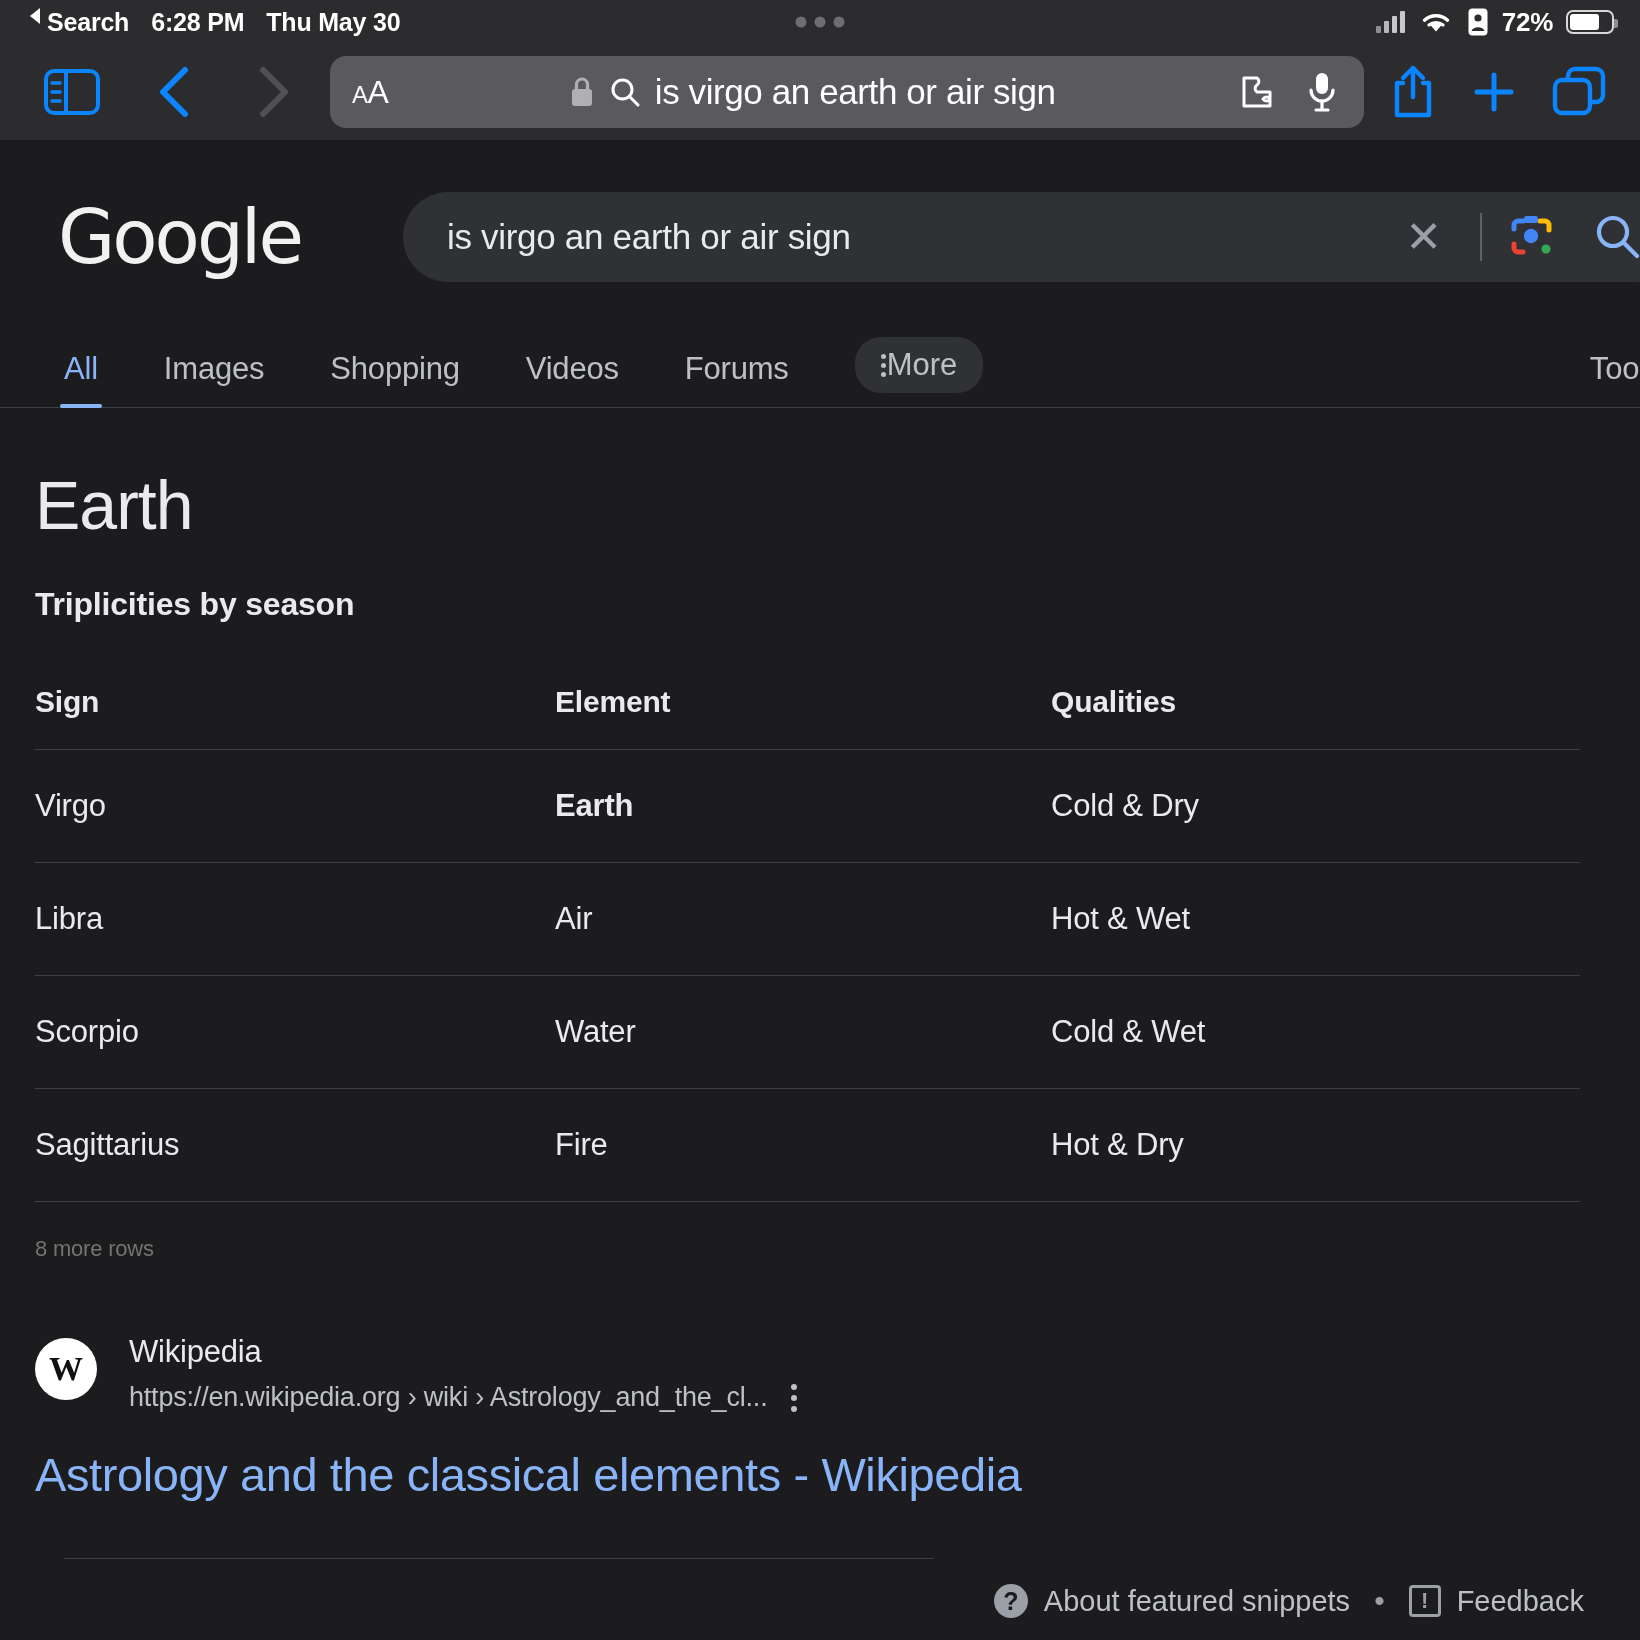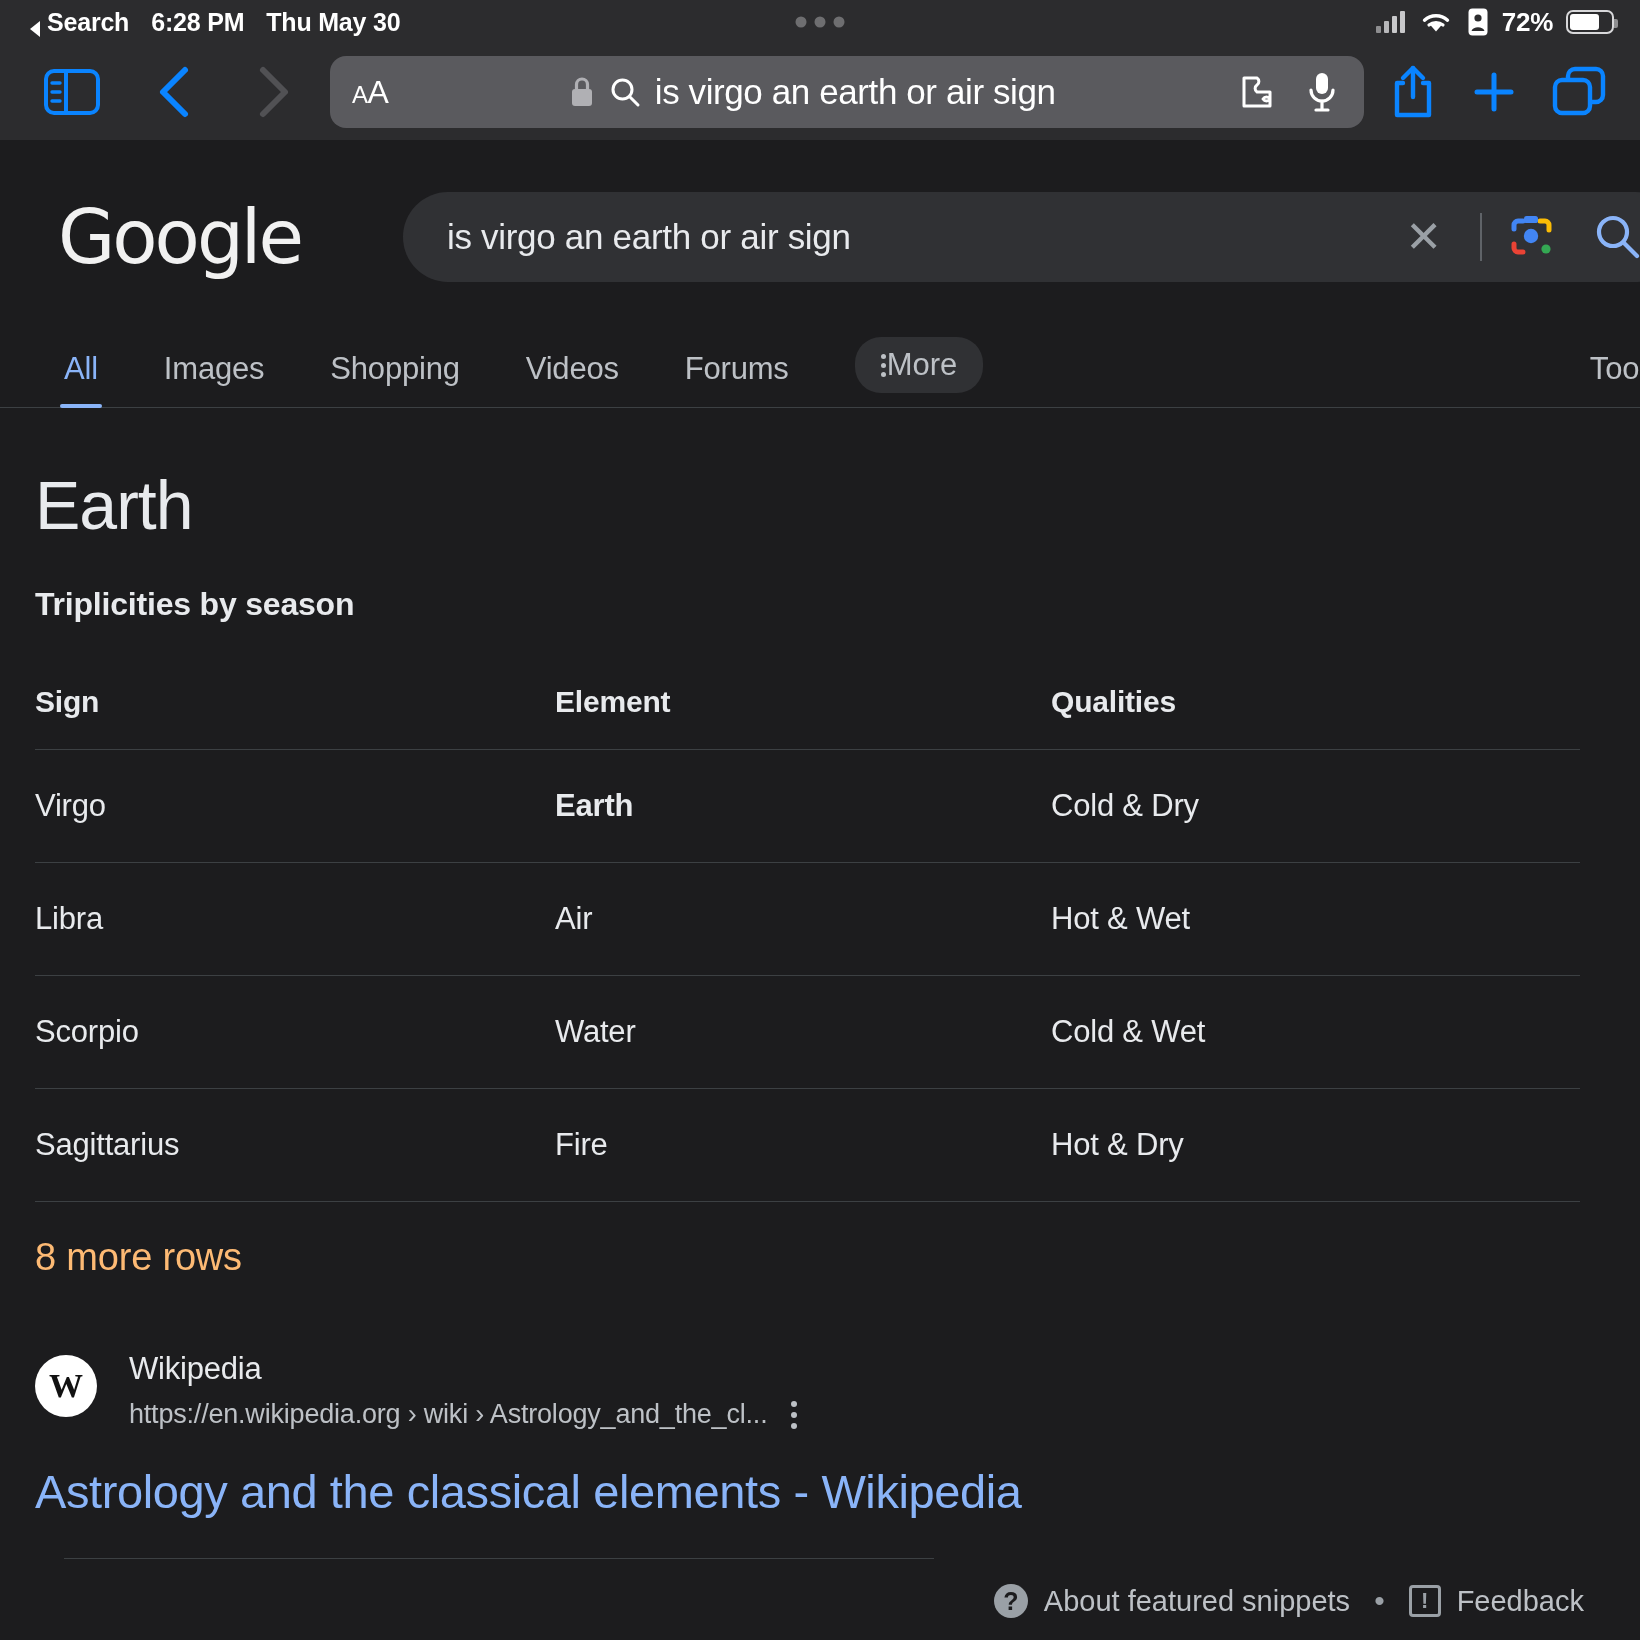--- a/index.html
+++ b/index.html
@@ -11,21 +11,21 @@
   }
 
   
   .statusbar{
     height:44px; background:#2c2c2e;
     display:flex; align-items:center;
     padding:0 26px 0 30px;
     color:#fff; position:relative;
   }
   .sb-left{ display:flex; align-items:center; gap:22px; }
-  .sb-back{ display:flex; align-items:flex-end; gap:7px; font-size:25px; font-weight:bold; letter-spacing:-0.2px;}
+  .sb-back{ display:flex; align-items:flex-start; gap:7px; font-size:25px; font-weight:bold; letter-spacing:-0.2px;}
   .tri-left{ width:0;height:0;border-top:8px solid transparent;border-bottom:8px solid transparent;border-right:10px solid #fff; display:inline-block;}
   .sb-time{ font-size:25px; font-weight:bold; letter-spacing:-0.2px;}
   .sb-date{ font-size:25px; font-weight:bold; letter-spacing:-0.2px;}
   .sb-dots{
     position:absolute; left:50%; top:50%; transform:translate(-50%,-50%);
     display:flex; gap:8px;
   }
   .sb-dots i{ width:11px;height:11px;border-radius:50%;background:#6e6e70; display:block;}
   .sb-right{ margin-left:auto; display:flex; align-items:center; gap:13px;}
   .bars{ display:flex; align-items:flex-end; gap:3px; height:22px;}
@@ -130,21 +130,21 @@
   td{
     text-align:left; font-size:31px; color:#e8eaed; font-weight:400;
     padding:38px 0 38px 0; letter-spacing:-0.2px;
     border-top:1px solid #3c4043;
   }
   td.bold{ font-weight:bold; }
   tr.last td{ border-bottom:1px solid #3c4043; }
   col.c1{ width:520px;} col.c2{ width:496px;} col.c3{ width:auto;}
 
   .more-rows{
-    margin-top:34px; font-size:38px; color:#fdba74; letter-spacing:-0.2px;
+    margin-top:34px; font-size:22px; color:#737373; letter-spacing:-0.2px;
   }
 
   
   .result{ display:flex; align-items:flex-start; margin-top:72px; }
   .favicon{
     width:62px;height:62px;border-radius:50%;background:#fff;
     display:flex;align-items:center;justify-content:center; flex:0 0 62px;
     margin-top:4px;
   }
   .fav-w{ font-family:"Liberation Serif", serif; font-size:34px; color:#111; font-weight:bold;}

